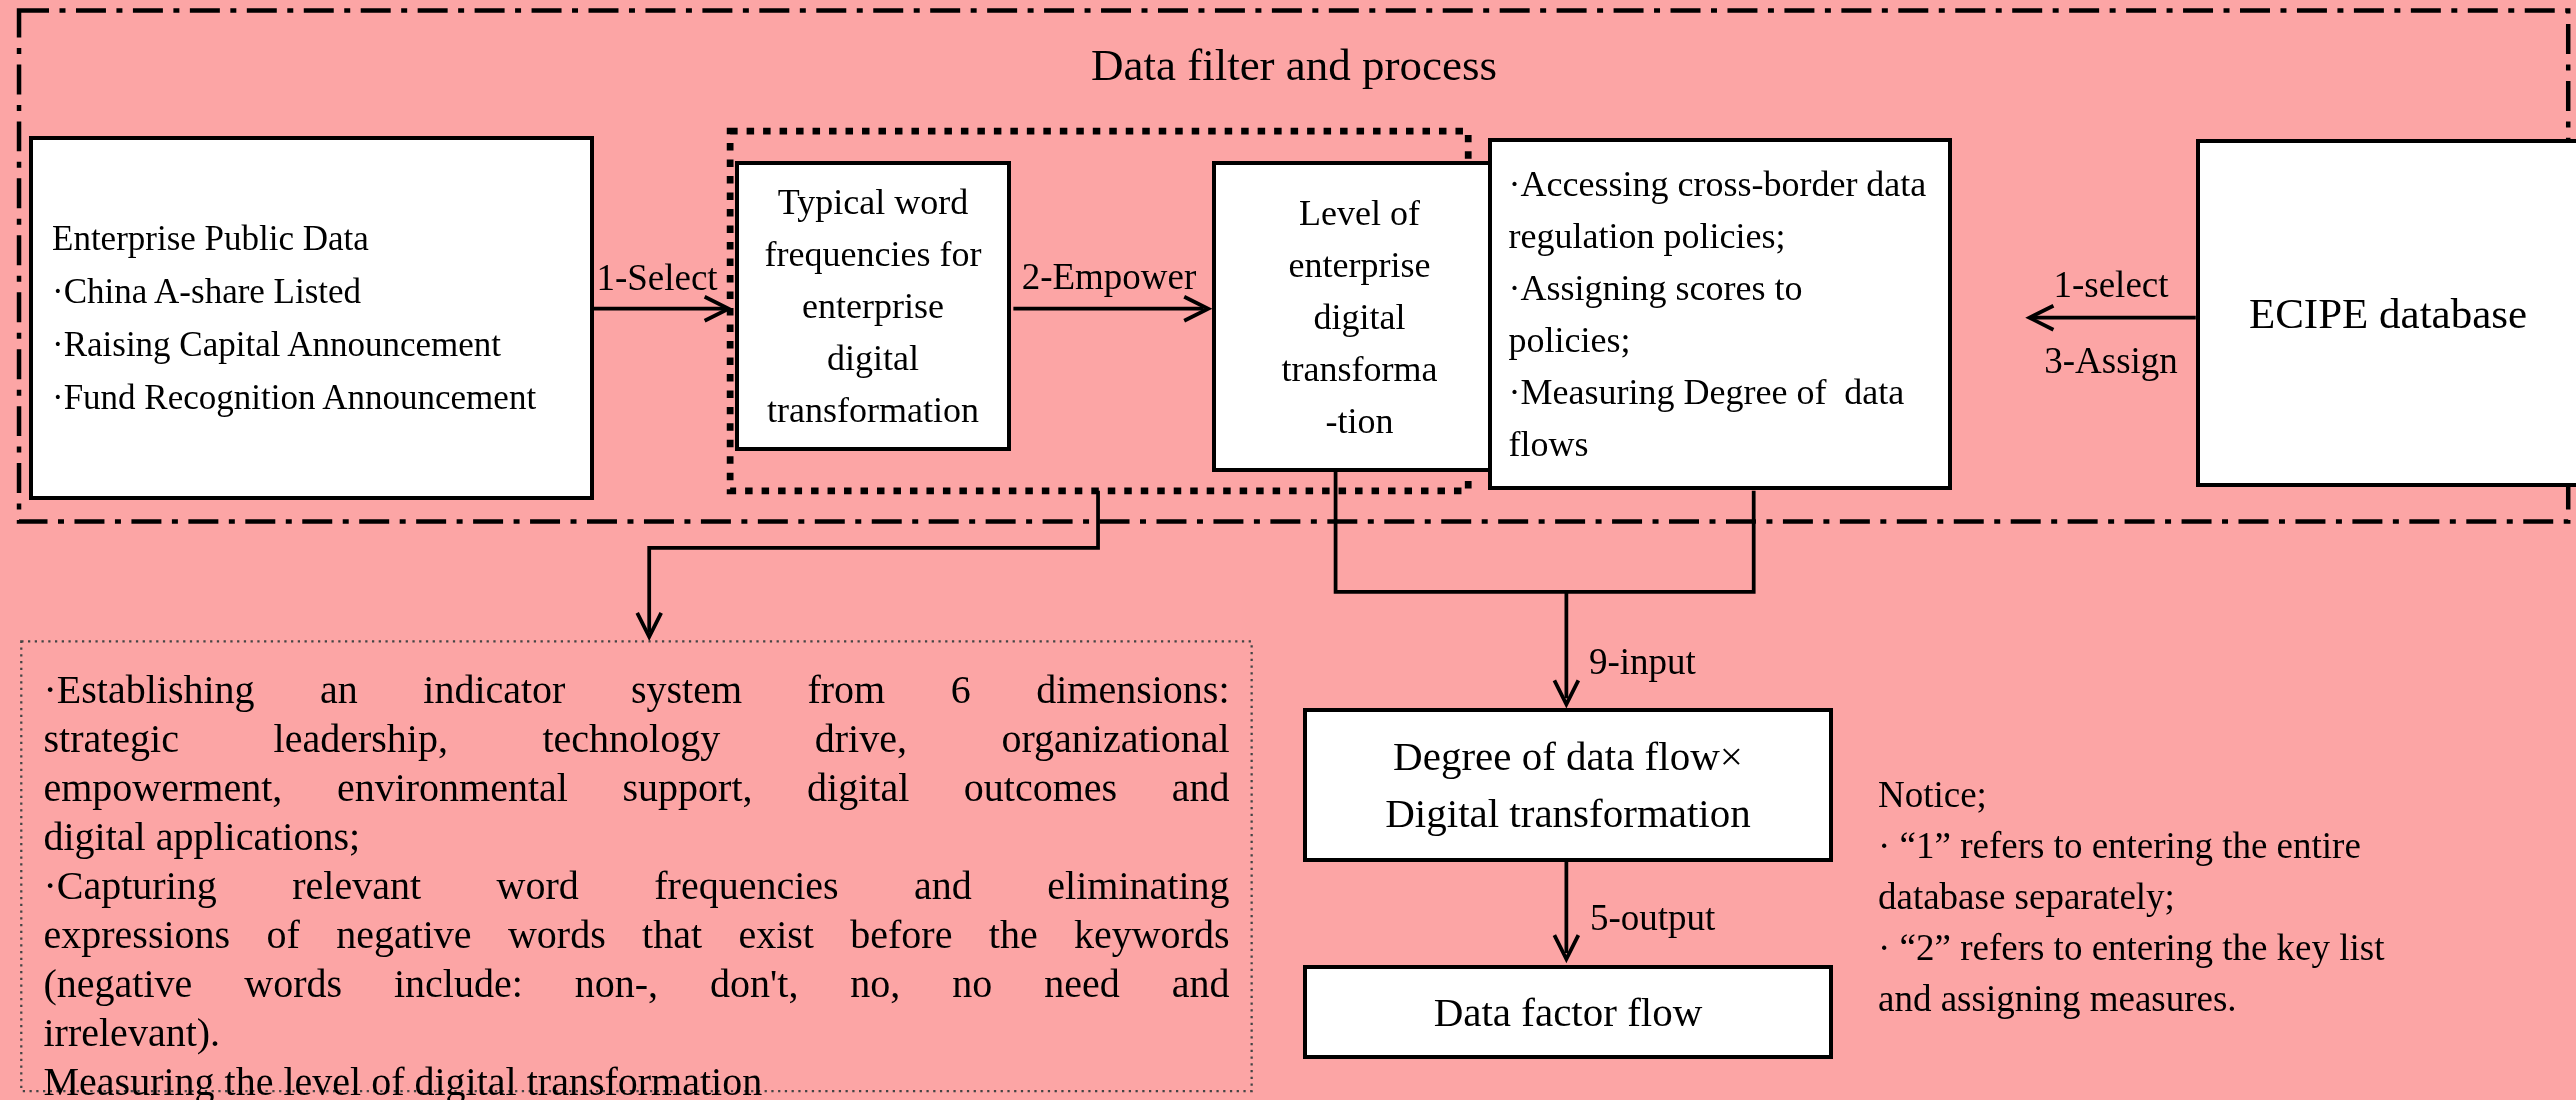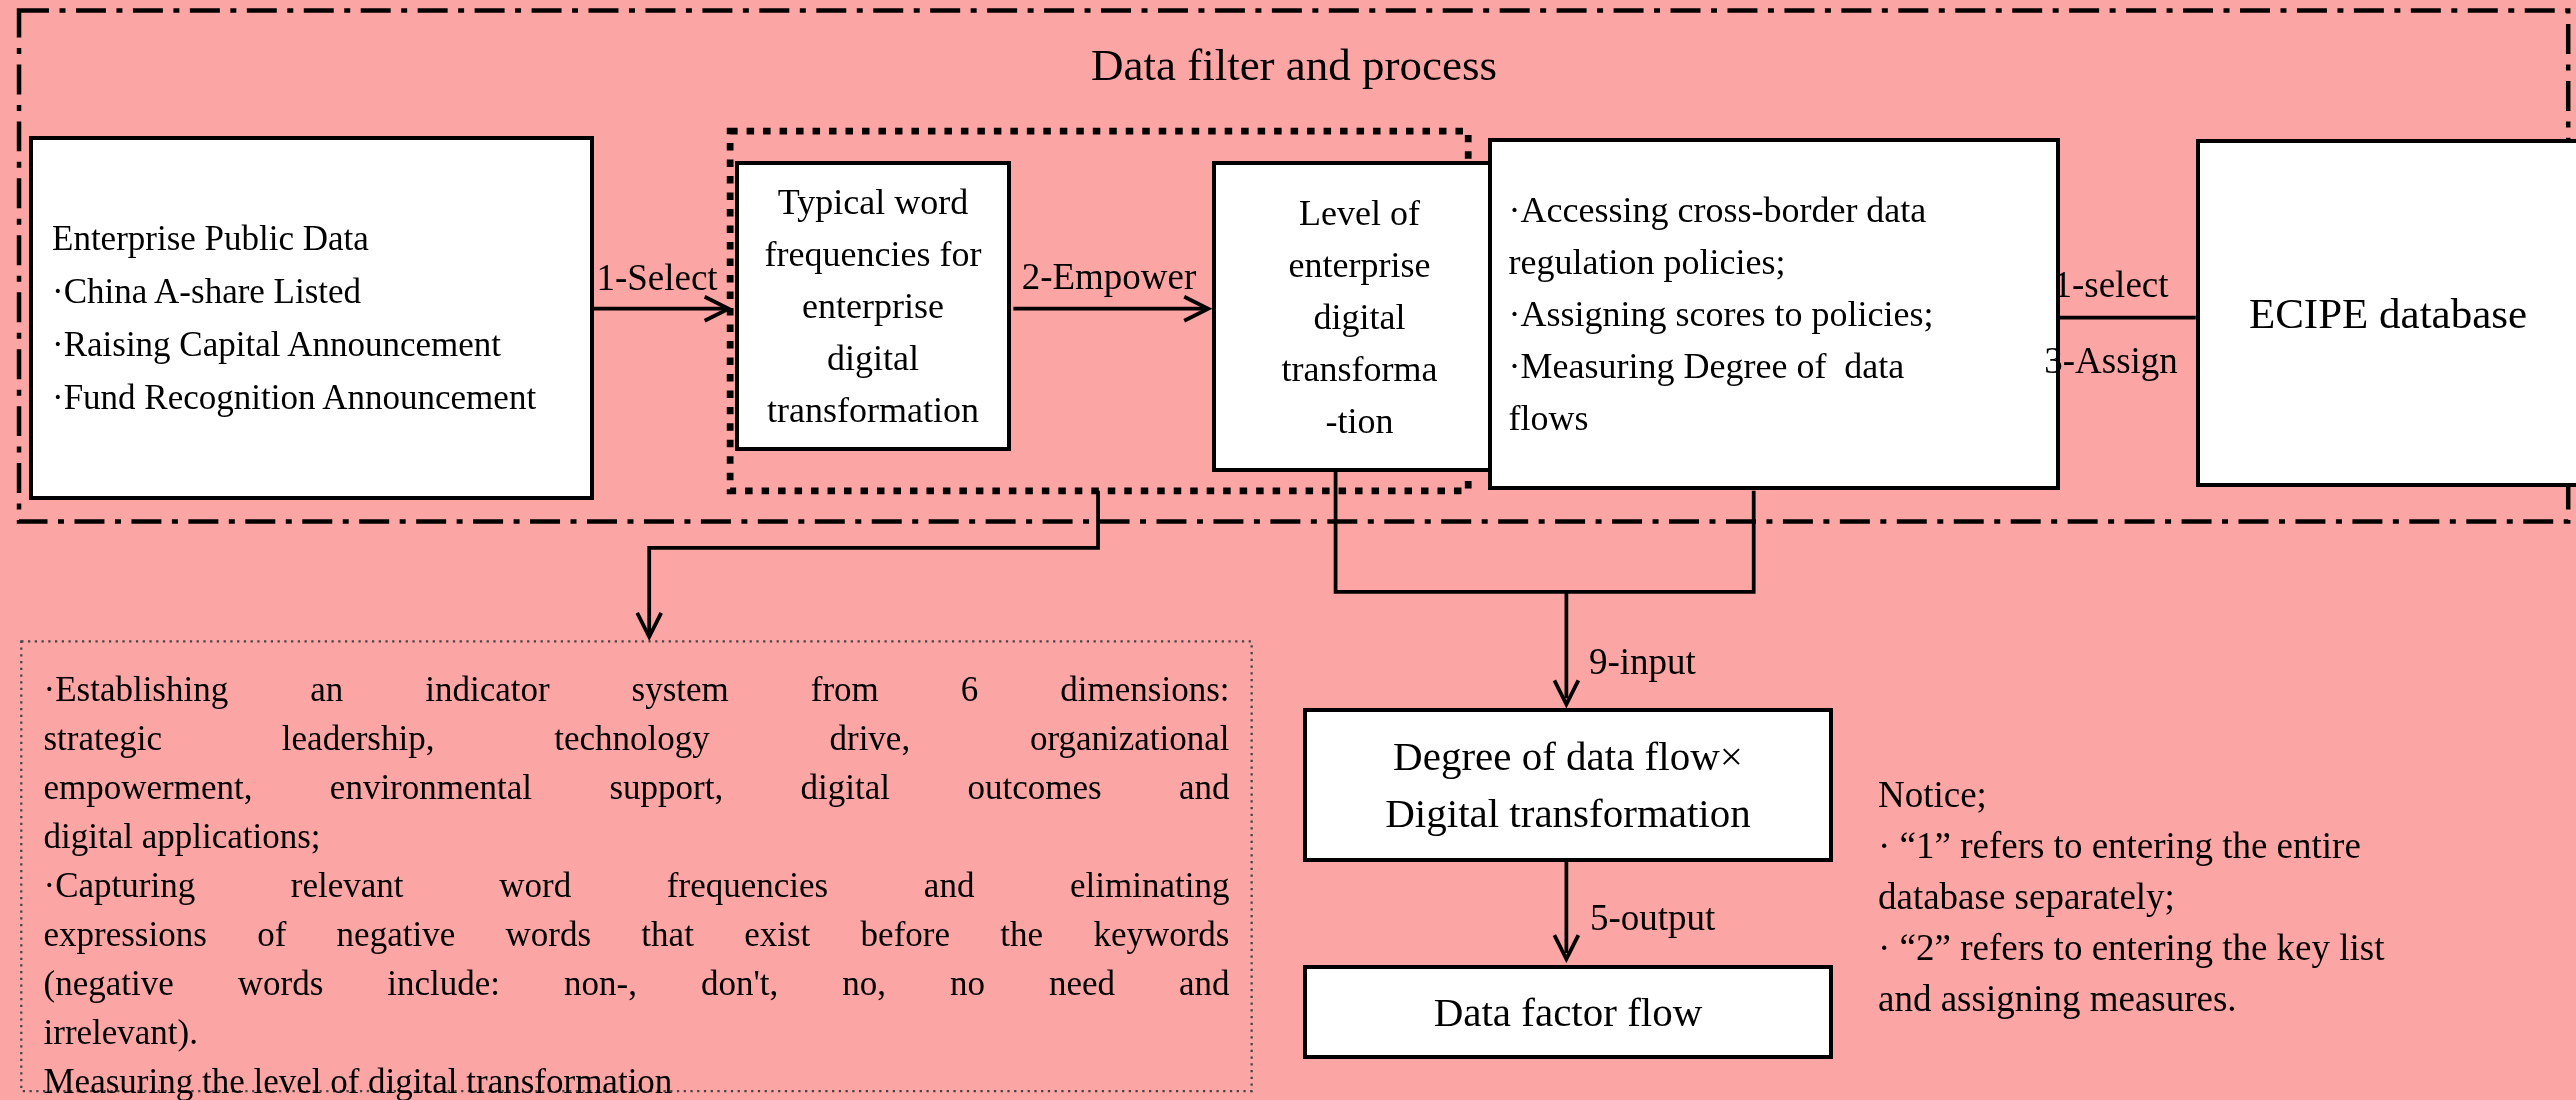--- a/index.html
+++ b/index.html
@@ -52,21 +52,21 @@
   .fs55 { font-size: 41px; line-height: 57px; }
   .fs58 { font-size: 43px; }
   .note-box {
     position: absolute;
     left: 21px; top: 642px;
     width: 1231px; height: 450px;
     box-sizing: border-box;
     padding: 22.5px 22.5px 0 22.5px;
   }
   .note-box .nline {
-    font-size: 35px;
+    font-size: 40px;
     line-height: 49px;
   }
   .note-box .nline.j {
     text-align: justify;
     text-align-last: justify;
   }
   .notice {
     position: absolute;
     left: 1878px; top: 769px;
   }
@@ -142,21 +142,21 @@
   </div>
 
   <div class="box center fs48" style="left:1212px; top:161px; width:295px; height:311px;">
     <div class="ln">Level of</div>
     <div class="ln">enterprise</div>
     <div class="ln">digital</div>
     <div class="ln">transforma</div>
     <div class="ln">-tion</div>
   </div>
 
-  <div class="box left fs48" style="left:1488px; top:138px; width:572px; height:352px; padding:0 16.5px;">
+  <div class="box left fs48" style="left:1488px; top:138px; width:464px; height:352px; padding:0 16.5px;">
     <div class="ln">·Accessing cross-border data</div>
     <div class="ln">regulation policies;</div>
     <div class="ln">·Assigning scores to policies;</div>
     <div class="ln">·Measuring Degree of  data</div>
     <div class="ln">flows</div>
   </div>
 
   <div class="box center fs58" style="left:2196px; top:139px; width:384px; height:348px;">
     <div class="ln">ECIPE database</div>
   </div>

